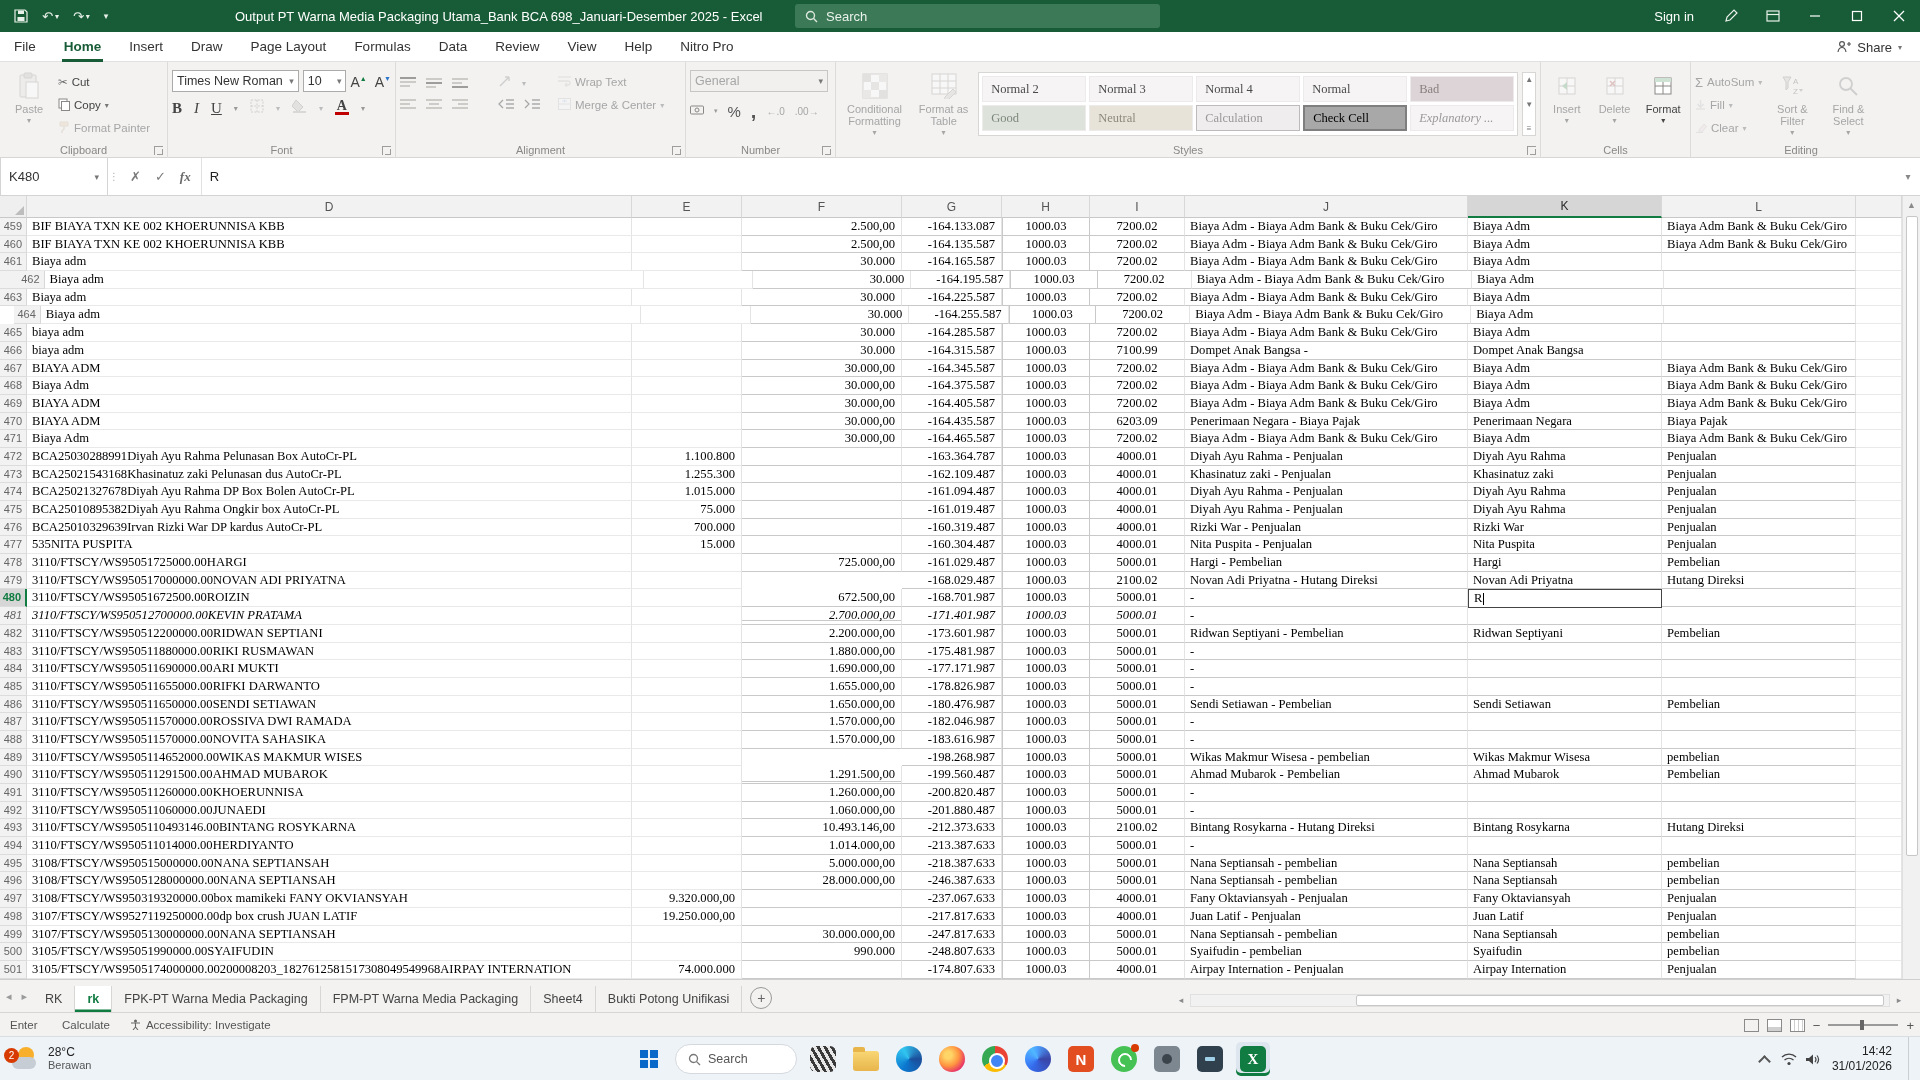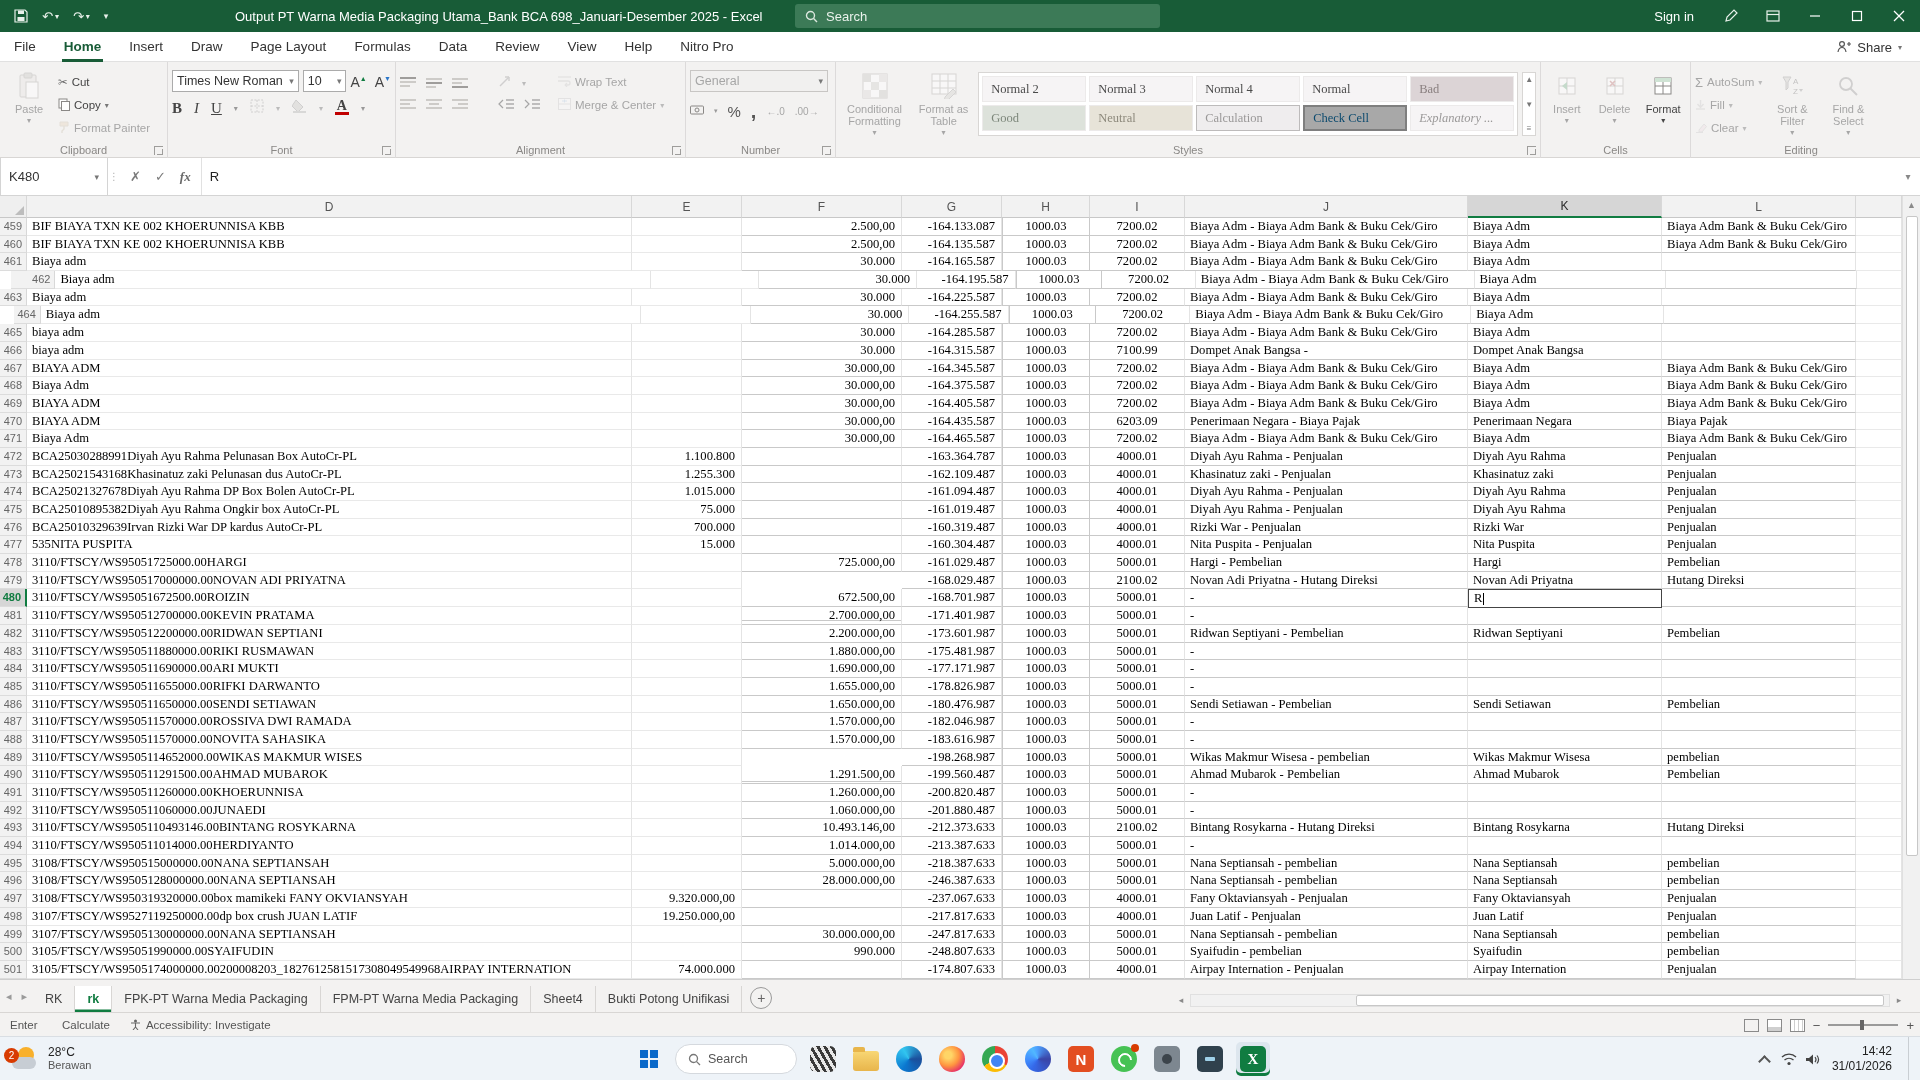--- a/index.html
+++ b/index.html
@@ -46,21 +46,21 @@
   .aligngrid{display:flex;flex-direction:column;gap:6px;padding-top:8px}
   .alignrow{display:flex;gap:10px;align-items:center}
   .numicons{display:flex;gap:10px;align-items:center;height:22px;font-size:13px;color:#9a9a9a}
   
   .stylegal{display:grid;grid-template-columns:repeat(5,104px);grid-template-rows:26px 26px;gap:3px;background:#fff;border:1px solid #d8d6d4;padding:3px;margin-top:6px;height:64px}
   .stchip{font-family:"Liberation Serif",serif;font-size:12.5px;display:flex;align-items:center;padding:0 8px;color:#4a4a4a;background:#F6F4F5;border:1px solid #eceaea;white-space:nowrap;overflow:hidden}
   .st-bad{background:#DCD4D6;color:#8a8080}
   .st-good{background:#DDE2DB;color:#7d877b}
   .st-neutral{background:#E7E3D8;color:#8d897c}
   .st-calc{background:#EFEDEE;border:1px solid #bdbbbb;color:#9a9898}
-  .st-check{background:#A8A8A8;border:2px solid #7f7f7f;color:#0c4a6e}
+  .st-check{background:#A8A8A8;border:2px solid #7f7f7f;color:#000000}
   .st-expl{font-style:italic;color:#9a9898}
   .galscroll{display:flex;flex-direction:column;width:14px;margin:6px 0 0 0;border:1px solid #d8d6d4;background:#fff;height:64px;justify-content:space-between;align-items:center;font-size:8px;color:#777;padding:2px 0}
 
   
   .fbar{position:absolute;top:158px;left:0;width:100%;height:38px;background:#fff;border-bottom:1px solid #d4d4d4;display:flex;align-items:stretch;font-size:13px}
   .namebox{width:108px;border:1px solid #d4d4d4;border-top:none;border-bottom:none;display:flex;align-items:center;justify-content:space-between;padding:0 8px;color:#333}
   .fdots{width:12px;display:flex;align-items:center;justify-content:center;color:#b5b5b5;font-size:10px;letter-spacing:0}
   .fbtns{display:flex;align-items:center;gap:14px;padding:0 10px;border-right:1px solid #e1e1e1;color:#8a8a8a}
   .fx{font-family:"Liberation Serif",serif;font-style:italic;font-weight:bold;color:#6a6a6a}
   .fcontent{flex:1;display:flex;align-items:center;padding:0 8px;color:#222}
@@ -612,21 +612,21 @@
           <div class="cell ar bb" style="width: 160px;">30.000</div>
           <div class="cell ar bb" style="width: 100px;">-164.165.587</div>
           <div class="cell ac bb hbox" style="width: 88px;">1000.03</div>
           <div class="cell ac bb" style="width: 95px;">7200.02</div>
           <div class="cell al bb" style="width: 283px;">Biaya Adm - Biaya Adm Bank &amp; Buku Cek/Giro</div>
           <div class="cell al bb" style="width: 194px;">Biaya Adm</div>
           <div class="cell al bb" style="width: 194px;"></div>
           <div class="cell " style="width: 46px;"></div>
         </div>
         <div class="grow" style="height: 17.7px;">
-          <div class="rh" style="width: 45px; margin-left: 11px;">462</div>
+          <div class="rh" style="width: 45px;">462</div>
           <div class="cell al" style="width: 605px;">Biaya adm</div>
           <div class="cell ar" style="width: 110px;"></div>
           <div class="cell ar bb" style="width: 160px;">30.000</div>
           <div class="cell ar bb" style="width: 100px;">-164.195.587</div>
           <div class="cell ac bb hbox" style="width: 88px;">1000.03</div>
           <div class="cell ac bb" style="width: 95px;">7200.02</div>
           <div class="cell al bb" style="width: 283px;">Biaya Adm - Biaya Adm Bank &amp; Buku Cek/Giro</div>
           <div class="cell al bb" style="width: 194px;">Biaya Adm</div>
           <div class="cell al bb" style="width: 194px;"></div>
           <div class="cell " style="width: 46px;"></div>
@@ -858,21 +858,21 @@
           <div class="cell ar" style="width: 110px;"></div>
           <div class="cell ar bb" style="width: 160px;">672.500,00</div>
           <div class="cell ar bb" style="width: 100px;">-168.701.987</div>
           <div class="cell ac bb hbox" style="width: 88px;">1000.03</div>
           <div class="cell ac bb" style="width: 95px;">5000.01</div>
           <div class="cell al bb" style="width: 283px;">-</div>
           <div class="cell al bb" style="width: 194px;"></div>
           <div class="cell al bb" style="width: 194px;"></div>
           <div class="cell " style="width: 46px;"></div>
         </div>
-        <div class="grow" style="height: 17.7px;">
+        <div class="grow" style="height: 17.7px; font-style: italic;">
           <div class="rh" style="width: 27px;">481</div>
           <div class="cell al" style="width: 605px;">3110/FTSCY/WS950512700000.00KEVIN PRATAMA</div>
           <div class="cell ar" style="width: 110px;"></div>
           <div class="cell ar bb" style="width: 160px;">2.700.000,00</div>
           <div class="cell ar bb" style="width: 100px;">-171.401.987</div>
           <div class="cell ac bb hbox" style="width: 88px;">1000.03</div>
           <div class="cell ac bb" style="width: 95px;">5000.01</div>
           <div class="cell al bb" style="width: 283px;">-</div>
           <div class="cell al bb" style="width: 194px;"></div>
           <div class="cell al bb" style="width: 194px;"></div>

